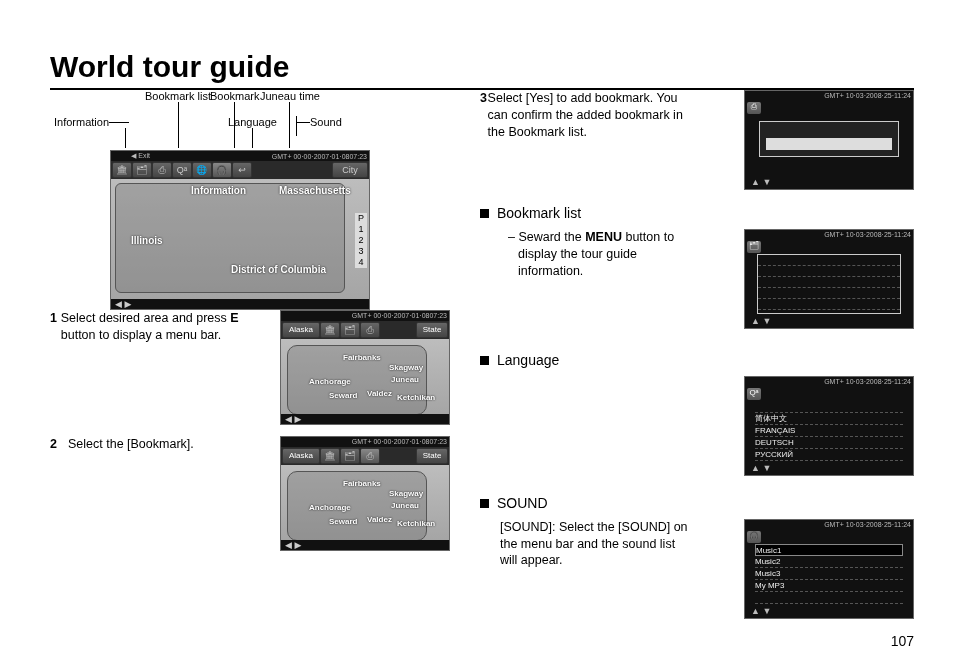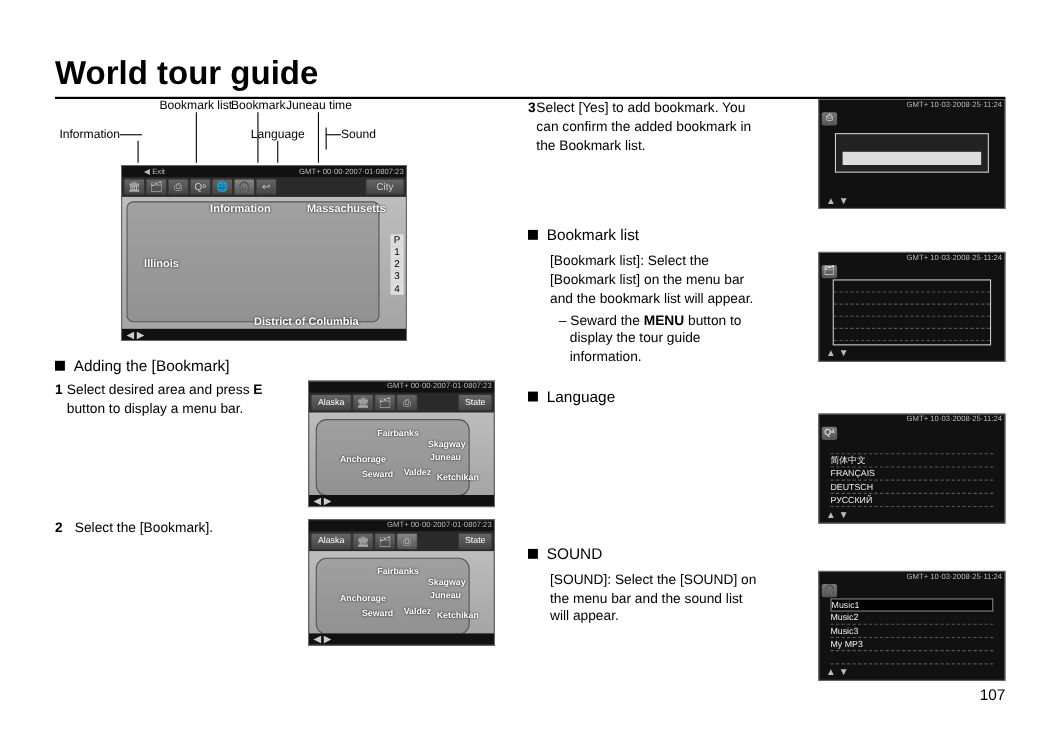--- a/index.html
+++ b/index.html
@@ -101,21 +101,21 @@
   
   .section-head { font-size: 14px; margin: 14px 0 6px 0; }
   .bullet-sq { display:inline-block; width:9px; height:9px; background:#000; margin-right:8px; position:relative; top:0px;}
   .body { font-size: 12.5px; line-height: 1.35; }
   .indent { padding-left: 20px; }
   .dash { padding-left: 18px; text-indent: -10px; margin: 3px 0; }
 
   .row-item { position:relative; min-height: 110px; margin-bottom: 6px; }
   .row-item .text { width: 215px; }
 
-  .pagenum { position:absolute; right: 40px; bottom: 28px; font-size: 14px; }
+  .pagenum { position:absolute; right: 40px; bottom: 18px; font-size: 14px; }
 
   
   .listshot {
     background:#111; color:#fff;
   }
   .listshot .rows {
     position:absolute; left:10px; right:10px; top:24px; bottom:12px;
   }
   .listshot .rows .r {
     height:12px; border-bottom:1px dashed #555; text-align:left;
@@ -202,39 +202,36 @@
             <span style="flex:1"></span>
             <span class="ic" style="width:36px;">City</span>
           </div>
           <div class="tooltip" style="left:166px; top:32px;">Exit</div>
           <div class="maparea">
 
             <div class="mapoutline" style="left:4px; top:4px; width:230px; height:110px; border-radius:6px;"></div>
             <div class="maptxt" style="left:80px; top:6px;">Information</div>
             <div class="maptxt" style="left:168px; top:6px;">Massachusetts</div>
             <div class="maptxt" style="left:20px; top:56px;">Illinois</div>
-            <div class="maptxt" style="left:120px; top:108px;">District of Columbia</div>
+            <div class="maptxt" style="left:120px; top:85px;">District of Columbia</div>
 
             <div style="position:absolute;right:2px;top:34px;font-size:9px;line-height:11px;text-align:center;color:#000;">
               <div style="background:#ddd;width:12px;">P</div>
               <div style="background:#ddd;width:12px;">1</div>
               <div style="background:#ddd;width:12px;">2</div>
               <div style="background:#ddd;width:12px;">3</div>
               <div style="background:#ddd;width:12px;">4</div>
             </div>
           </div>
           <div class="btmstrip">
             <span>◀  ▶</span>
           </div>
         </div>
       </div>
 
-      <div class="section-head">
-        <span class="bullet-sq"></span><span>Adding the [Bookmark]</span>
-      </div>
 
       <div class="body">
 
         <div class="row-item" style="min-height:120px;">
           <div class="text">
             <div style="display:flex;">
               <b style="width:18px;">1</b>
               <div>Select desired area and press <b>E</b> button to display a menu bar.</div>
             </div>
           </div>
@@ -325,21 +322,20 @@
             </div>
           <div class="udn">▲  ▼</div>
         </div>
       </div>
 
       <div class="section-head">
         <span class="bullet-sq"></span><span>Bookmark list</span>
       </div>
       <div class="row-item" style="min-height:108px;">
         <div class="text indent">
-          <div>[Bookmark list]: Select the [Bookmark list] on the menu bar and the bookmark list will appear.</div>
           <div class="dash">– <span>Seward the </span><b>MENU</b><span> button to display the tour guide information.</span></div>
         </div>
         <div class="shot thin listshot bmlist" style="top:0;">
           <div class="topstrip">
               <span>GMT+ 10·03·2008·25·11:24</span>
             </div>
           <div class="corner">🗂</div>
           <div class="box">
             <div class="ln"></div>
               <div class="ln"></div>

